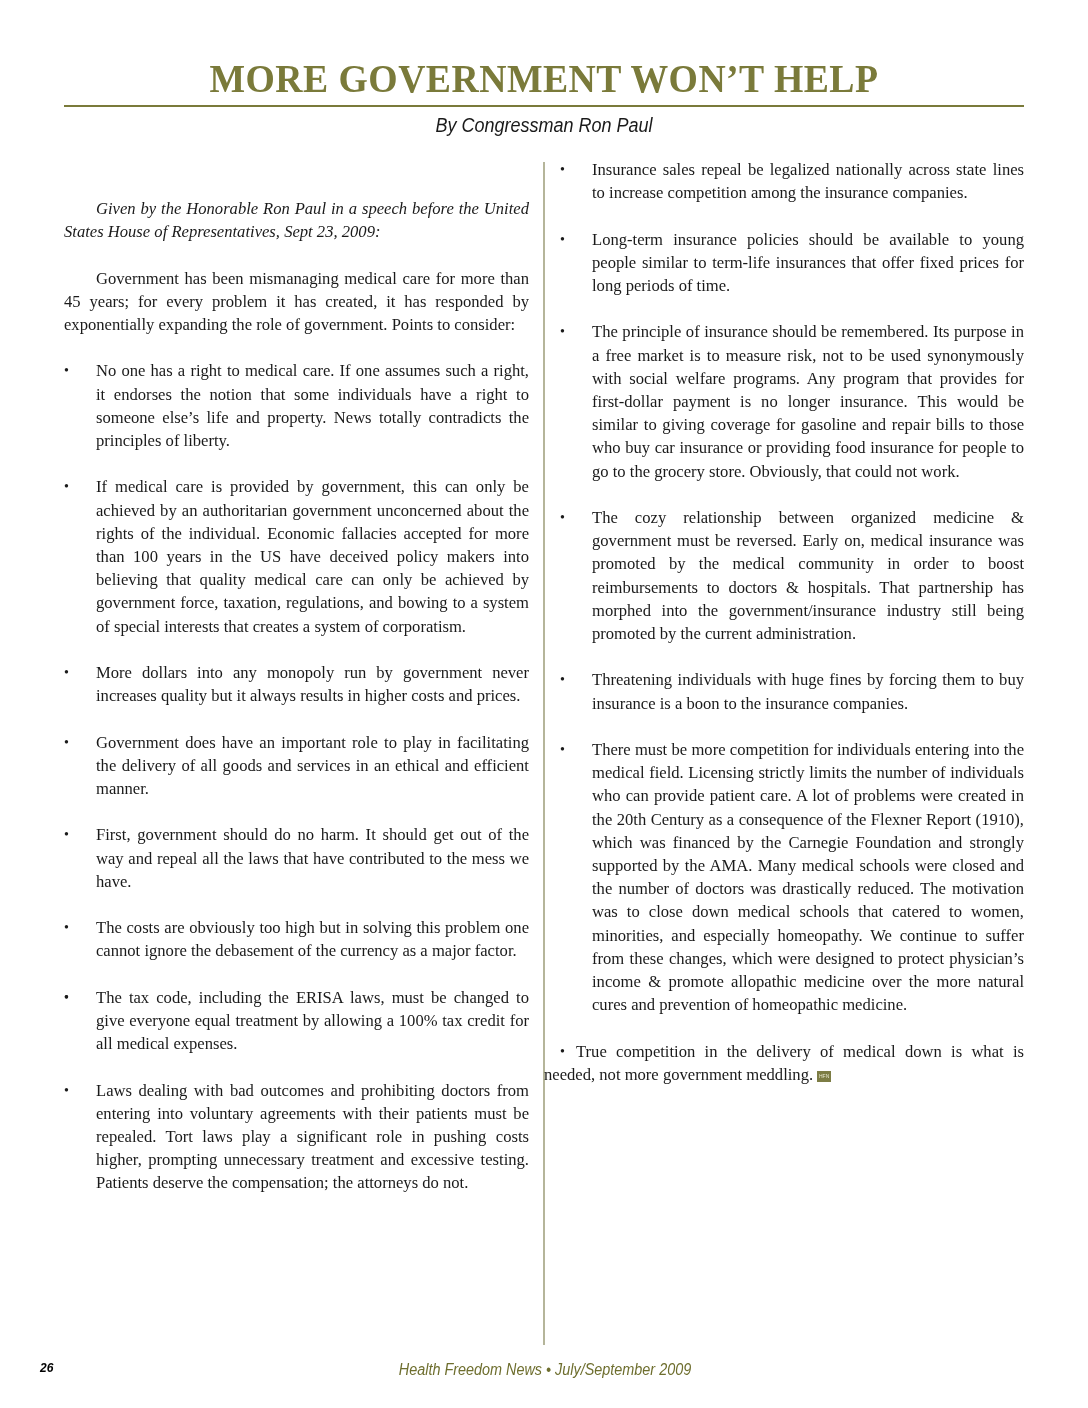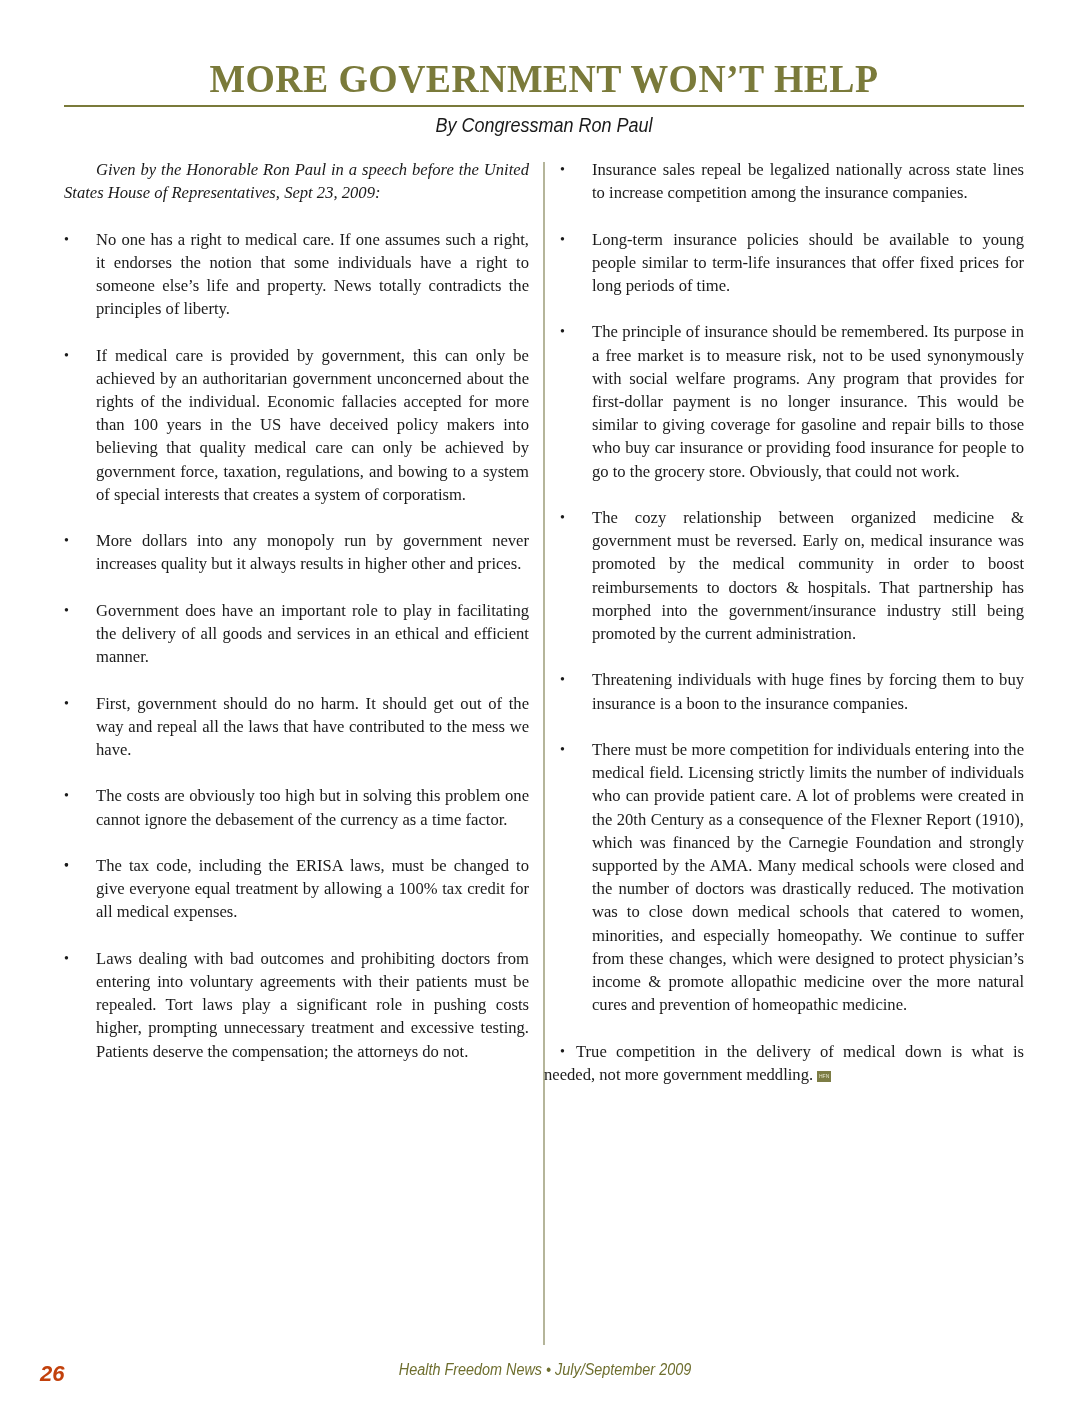--- a/index.html
+++ b/index.html
@@ -32,33 +32,33 @@
     font-size: 16.6px; line-height: 23.2px; text-align: justify;
   }
   .col.left { left: 64px; width: 465px; }
   .col.right { left: 560px; width: 464px; }
   .divider {
     position: absolute; left: 543px; top: 162px; width: 2px; height: 1183px;
     background: #b5b59a;
   }
   p { margin: 0 0 23.2px 0; }
   .indent { text-indent: 32px; }
-  .intro { font-style: italic; }
+  .intro { font-style: italic; margin-top: 39px; }
   ul { list-style: none; margin: 0; padding: 0; }
   li {
     position: relative; padding-left: 32px; margin: 0 0 23.2px 0;
   }
   li .bullet {
     position: absolute; left: 0; top: 0; width: 10px; text-align: left;
     font-size: 14px;
   }
   .footer-page {
     position: absolute; left: 40px; top: 1361px;
     font-family: "Liberation Sans", "DejaVu Sans", sans-serif;
-    font-style: italic; font-weight: bold; font-size: 22px; color: #c2410c;
+    font-style: italic; font-weight: bold; font-size: 12px; color: #000000;
   }
   .footer-pub {
     position: absolute; left: 380px; top: 1361px; width: 330px;
     text-align: center;
     font-family: "Liberation Sans", "DejaVu Sans", sans-serif;
     font-style: italic; font-size: 16px; color: #6e6e2e;
     transform: scaleX(0.9); transform-origin: center;
   }
   .hfn-logo {
     display: inline-block; width: 14px; height: 11px; background: #7d7d45;
@@ -69,27 +69,28 @@
 </style>
 </head>
 <body>
 
 <div class="title">MORE GOVERNMENT WON’T HELP</div>
 <div class="title-rule"></div>
 <div class="byline">By Congressman Ron Paul</div>
 
 <div class="col left">
   <p class="indent intro">Given by the Honorable Ron Paul in a speech before the United States House of Representatives, Sept 23, 2009:</p>
+  <p class="indent">Government has been mismanaging medical care for more than 45 years; for every problem it has created, it has responded by exponentially expanding the role of government.  Points to consider:</p>
   <ul>
     <li><span class="bullet">•</span><span>No one has a right to medical care.  If one assumes such a right, it endorses the notion that some individuals have a right to someone else’s life and property. News totally contradicts the principles of liberty.</span></li>
     <li><span class="bullet">•</span><span>If medical care is provided by government, this can only be achieved by an authoritarian government unconcerned about the rights of the individual.  Economic fallacies accepted for more than 100 years in the US have deceived policy makers into believing that quality medical care can only be achieved by government force, taxation, regulations, and bowing to a system of special interests that creates a system of corporatism.</span></li>
-    <li><span class="bullet">•</span><span>More dollars into any monopoly run by government never increases quality but it always results in higher other and prices.</span></li>
+    <li><span class="bullet">•</span><span>More dollars into any monopoly run by government never increases quality but it always results in higher costs and prices.</span></li>
     <li><span class="bullet">•</span><span>Government does have an important role to play in facilitating the delivery of all goods and services in an ethical and efficient manner.</span></li>
     <li><span class="bullet">•</span><span>First, government should do no harm.  It should get out of the way and repeal all the laws that have contributed to the mess we have.</span></li>
-    <li><span class="bullet">•</span><span>The costs are obviously too high but in solving this problem one cannot ignore the debasement of the currency as a time factor.</span></li>
+    <li><span class="bullet">•</span><span>The costs are obviously too high but in solving this problem one cannot ignore the debasement of the currency as a major factor.</span></li>
     <li><span class="bullet">•</span></li>
     <li><span class="bullet">•</span><span>The tax code, including the ERISA laws, must be changed to give everyone equal treatment by allowing a 100% tax credit for all medical expenses.</span></li>
     <li><span class="bullet">•</span><span>Laws dealing with bad outcomes and prohibiting doctors from entering into voluntary agreements with their patients must be repealed.  Tort laws play a significant role in pushing costs higher, prompting unnecessary treatment and excessive testing.  Patients deserve the compensation; the attorneys do not.</span></li>
   </ul>
 </div>
 
 <div class="divider"></div>
 
 <div class="col right">
   <ul>

